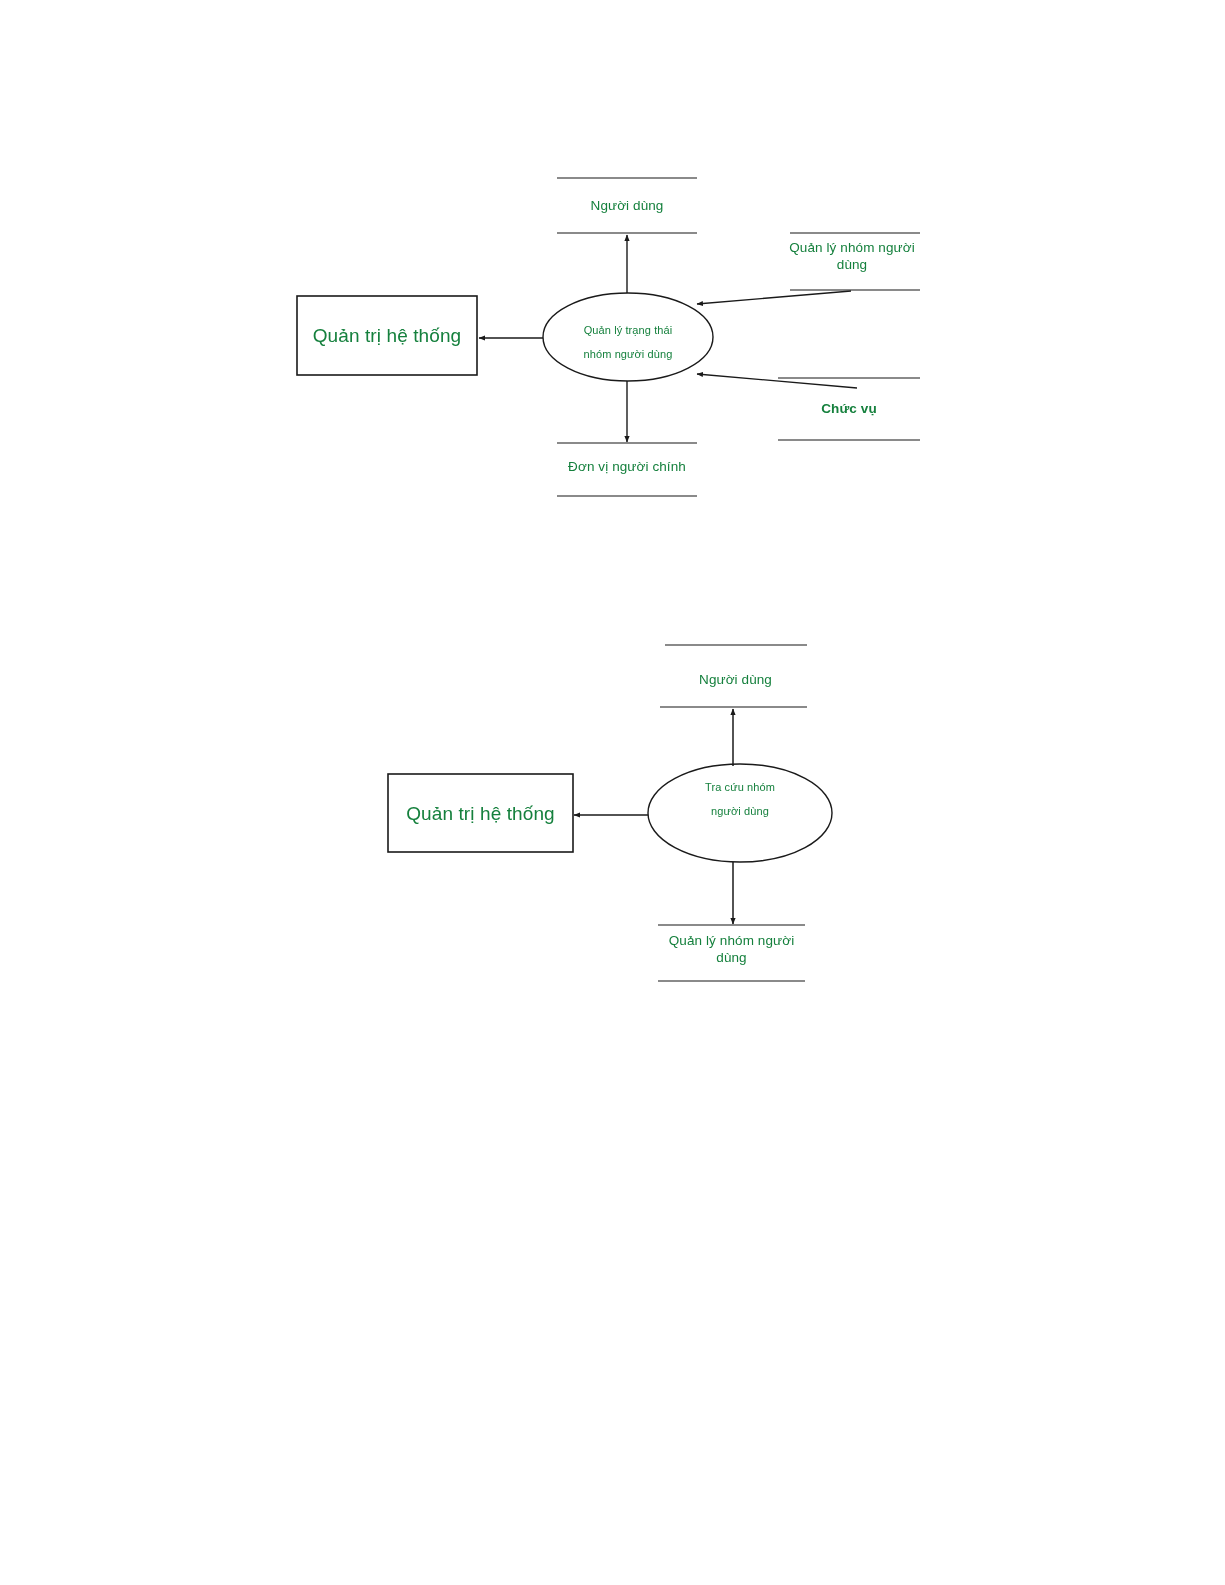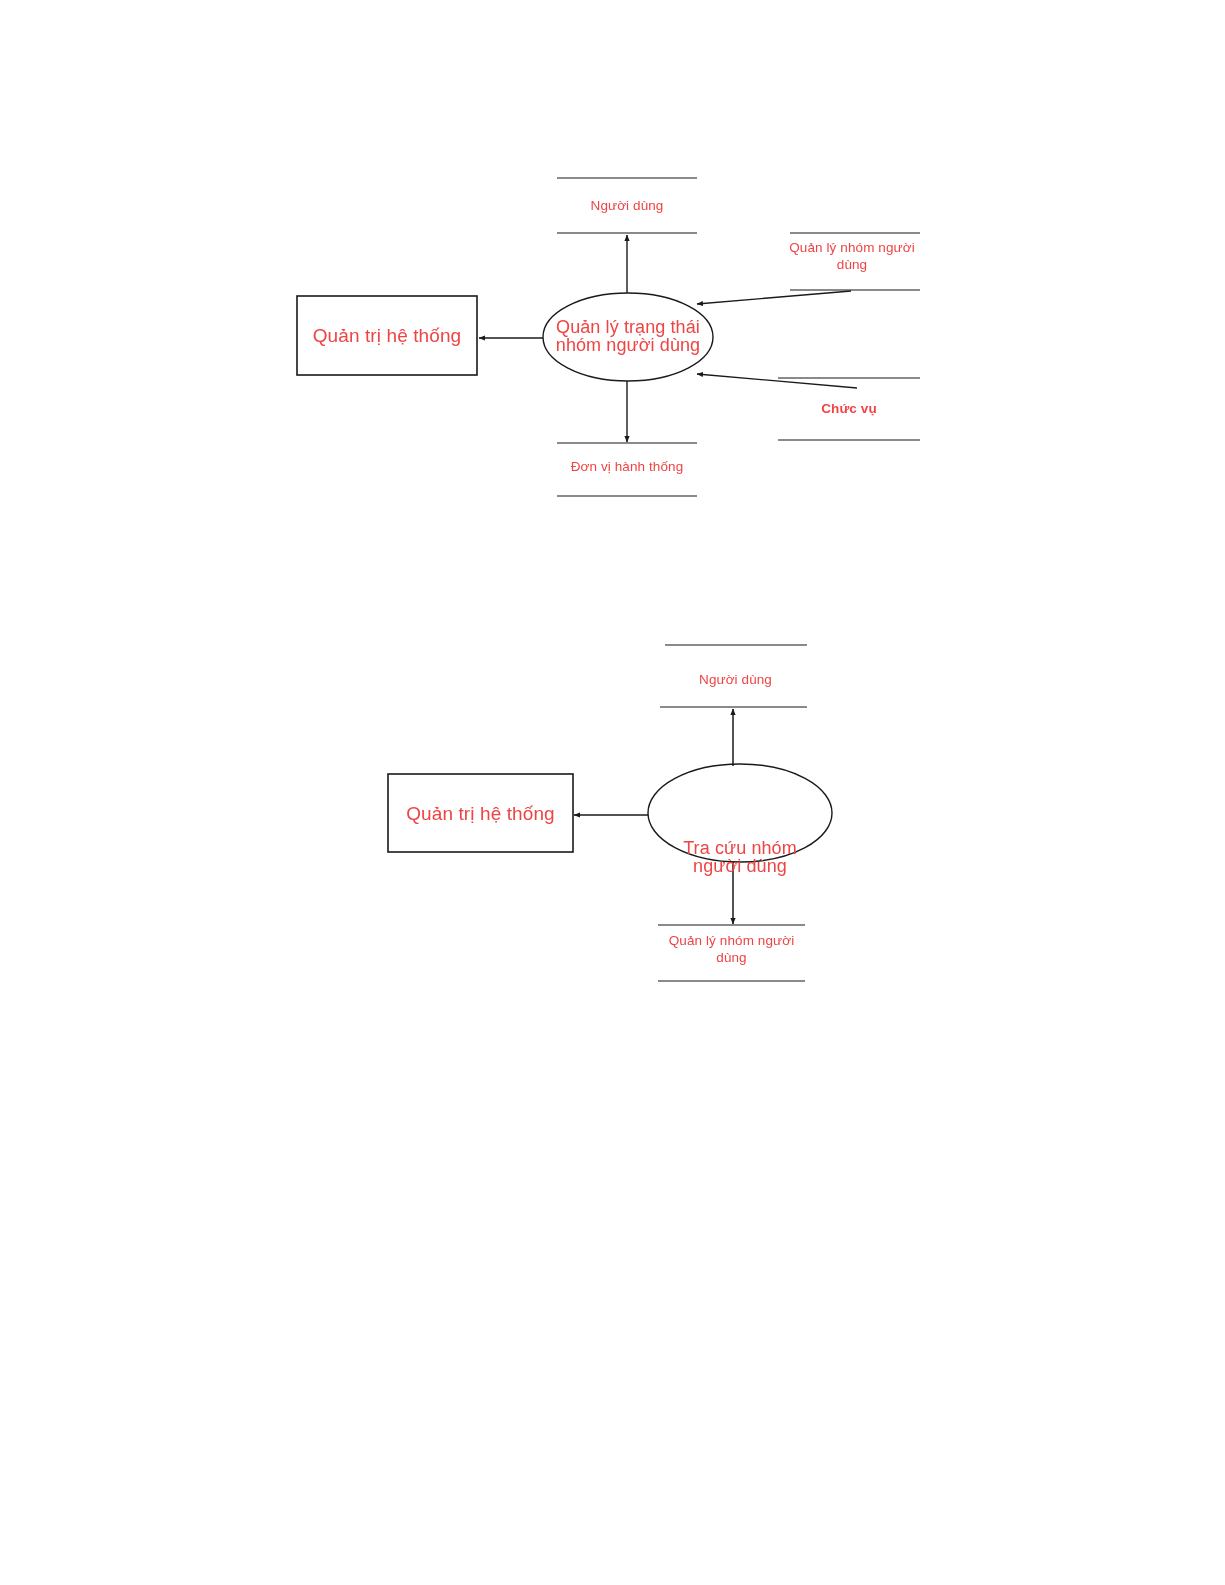--- a/index.html
+++ b/index.html
@@ -26,26 +26,26 @@
     left: 0; top: 0;
     width: 1225px;
     height: 1585px;
     pointer-events: none;
   }
   .lbl {
     position: absolute;
     text-align: center;
     font-size: 13.5px;
     line-height: 17px;
-    color: #ef4444;
+    color: #15803d;
     white-space: pre-line;
     letter-spacing: 0.1px;
   }
   .lbl-entity { font-size: 19px; }
-  .lbl-process { font-size: 18px; line-height: 18px; text-align: center; }
+  .lbl-process { font-size: 11px; line-height: 24px; text-align: center; }
   .lbl-store { font-size: 13.5px; line-height: 17px; }
 </style>
 </head>
 <body>
 
 <div id="page">
 
   <svg class="diagram-layer" viewBox="0 0 1225 1585" xmlns="http://www.w3.org/2000/svg">
     <defs>
       <marker id="arrow-end" markerWidth="7" markerHeight="7" refX="6" refY="3.2" orient="auto" markerUnits="userSpaceOnUse">
@@ -114,30 +114,30 @@
     </g>
   </svg>
 
   <div class="lbl lbl-store" style="left:557px; top:197px; width:140px;">Người dùng</div>
 
   <div class="lbl lbl-store" style="left:782px; top:239px; width:140px;">Quản lý nhóm người
 dùng</div>
 
   <div class="lbl lbl-store" style="left:778px; top:400px; width:142px;font-weight:bold;">Chức vụ</div>
 
-  <div class="lbl lbl-store" style="left:552px; top:458px; width:150px;">Đơn vị hành thống</div>
+  <div class="lbl lbl-store" style="left:552px; top:458px; width:150px;">Đơn vị người chính</div>
 
   <div class="lbl lbl-entity" style="left:297px; top:327px; width:180px;">Quản trị hệ thống</div>
 
   <div class="lbl lbl-process" style="left:548px; top:318px; width:160px;">Quản lý trạng thái
 nhóm người dùng</div>
 
   <div class="lbl lbl-store" style="left:663px; top:671px; width:145px;">Người dùng</div>
 
   <div class="lbl lbl-store" style="left:658px; top:932px; width:147px;">Quản lý nhóm người
 dùng</div>
 
   <div class="lbl lbl-entity" style="left:388px; top:805px; width:185px;">Quản trị hệ thống</div>
 
-  <div class="lbl lbl-process" style="left:660px; top:839px; width:160px;">Tra cứu nhóm
+  <div class="lbl lbl-process" style="left:660px; top:775px; width:160px;">Tra cứu nhóm
 người dùng</div>
 
 </div>
 
 </body></html>

